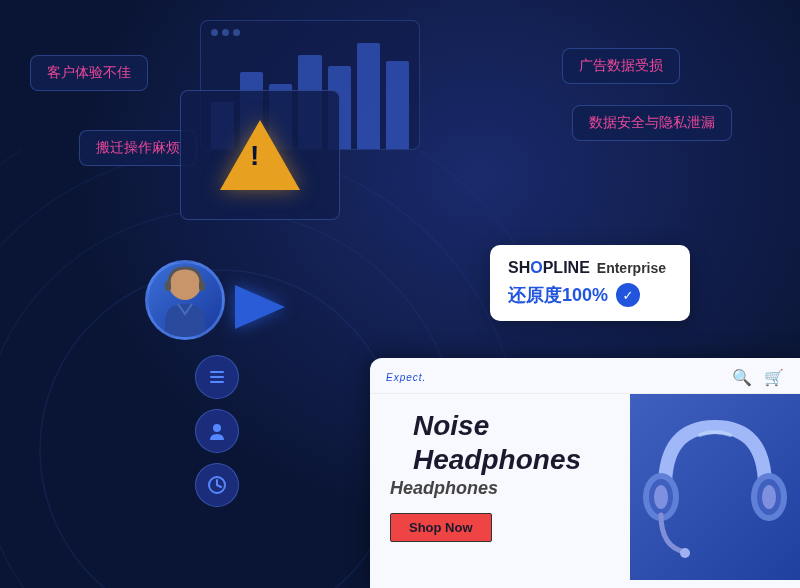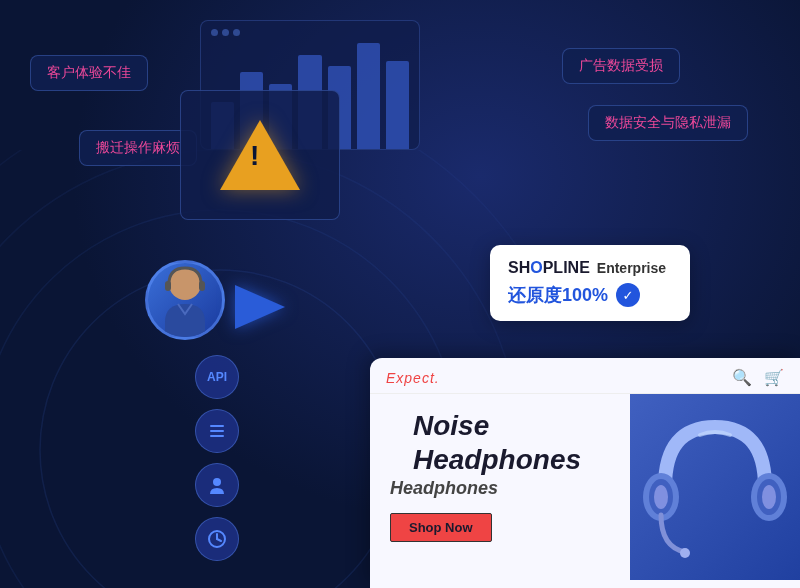--- a/index.html
+++ b/index.html
@@ -27,21 +27,21 @@
       border-radius: 8px;
       padding: 8px 16px;
       color: #ec4899;
       font-size: 14px;
       white-space: nowrap;
     }
 
     .card-1 { top: 55px; left: 30px; }
     .card-2 { top: 130px; left: 79px; }
     .card-3 { top: 48px; right: 120px; }
-    .card-4 { top: 105px; right: 52px; margin-left: 40px; }
+    .card-4 { top: 105px; right: 68px; margin-left: 40px; }
 
     
     .chart-area {
       position: absolute;
       top: 20px;
       left: 200px;
       width: 220px;
       height: 130px;
       background: rgba(15, 28, 75, 0.7);
       border: 1px solid rgba(80, 120, 220, 0.3);
@@ -214,22 +214,22 @@
 
     .store-header {
       display: flex;
       align-items: center;
       justify-content: space-between;
       padding: 10px 16px 6px;
       border-bottom: 1px solid #eee;
     }
 
     .store-logo-text {
-      font-size: 14px;
-      color: #ef4444;
+      font-size: 10px;
+      color: #1d4ed8;
       font-style: italic;
       letter-spacing: 1px;
     }
 
     .store-icons {
       display: flex;
       gap: 12px;
       color: #999;
       font-size: 16px;
     }
@@ -359,23 +359,20 @@
   <div class="restore-row">
     <span class="restore-label">还原度100%</span>
     <div class="check-badge">
       <span>✓</span>
     </div>
   </div>
 </div>
 
 <div class="icon-column">
   <div class="icon-badge">
-    <span>API</span>
-  </div>
-  <div class="icon-badge">
     <svg width="20" height="20" viewBox="0 0 20 20">
       <rect x="3" y="4" width="14" height="2" rx="1" fill="#5588ff"></rect>
       <rect x="3" y="9" width="14" height="2" rx="1" fill="#5588ff"></rect>
       <rect x="3" y="14" width="14" height="2" rx="1" fill="#5588ff"></rect>
     </svg>
   </div>
   <div class="icon-badge">
     <svg width="22" height="22" viewBox="0 0 22 22">
       <circle cx="11" cy="8" r="4" fill="#5588ff"></circle>
       <path d="M4 20 Q4 14 11 14 Q18 14 18 20" fill="#5588ff"></path>

